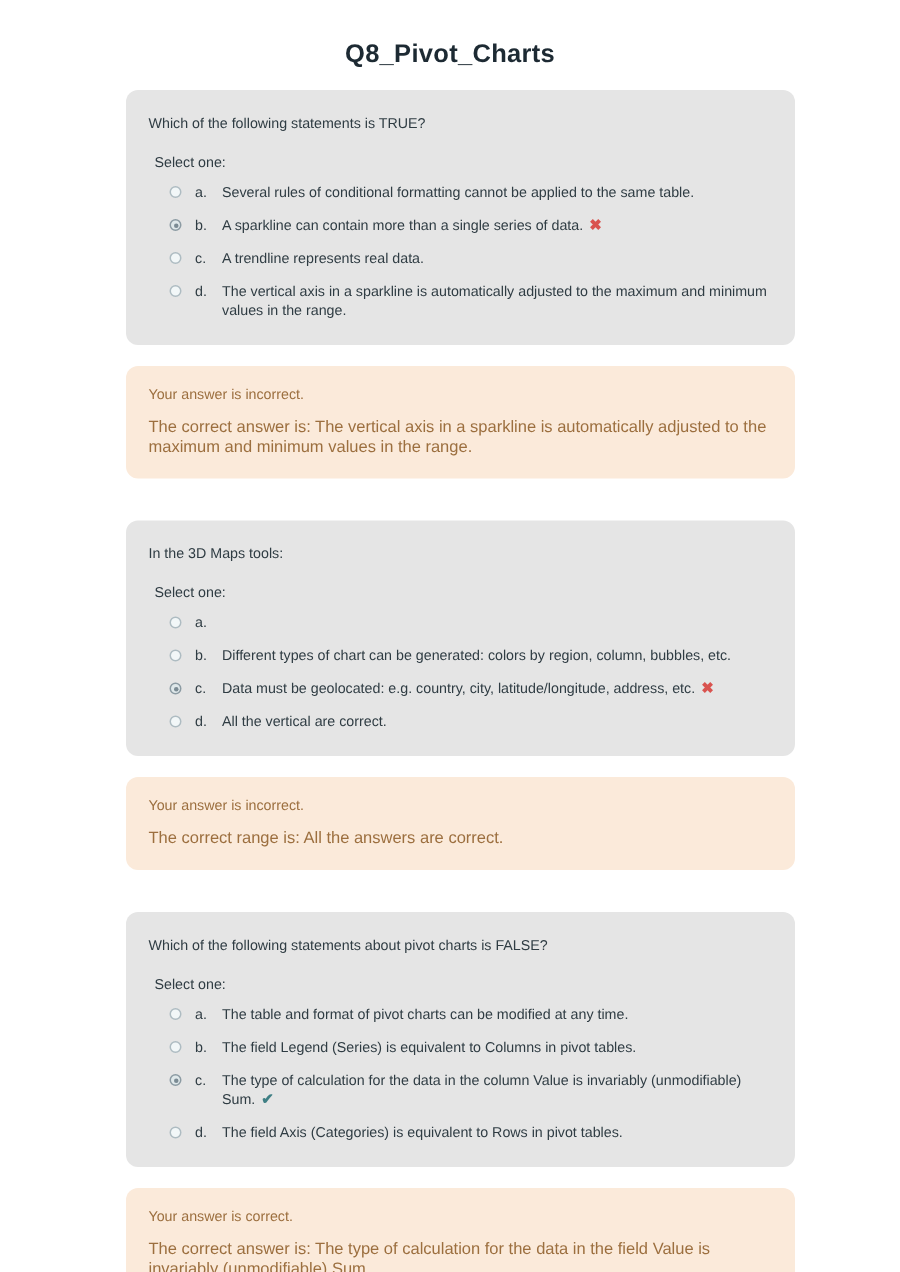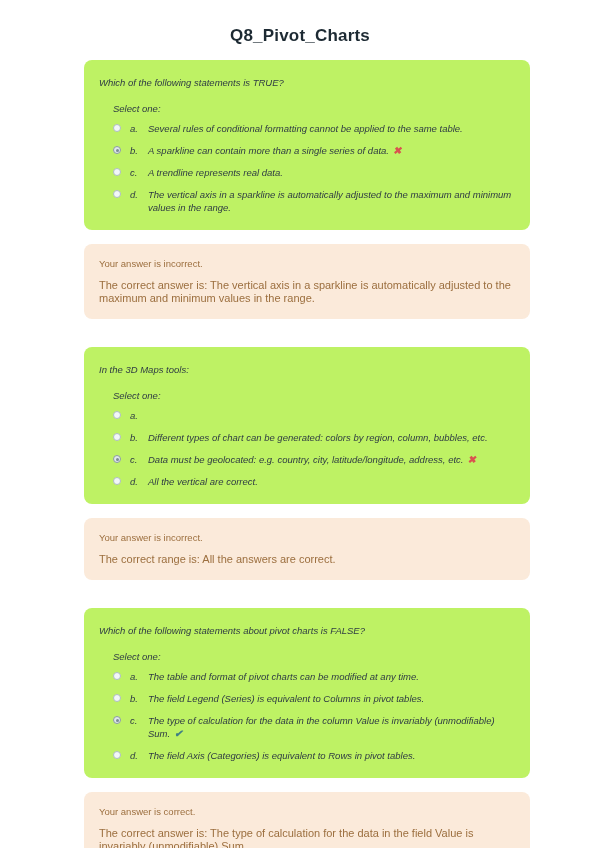--- a/index.html
+++ b/index.html
@@ -34,23 +34,22 @@
   .blocks {
     padding: 0 70px 0 84px;
   }
   .block {
     box-sizing: border-box;
     border-radius: 8px;
     padding: 14px 16px 14px 15px;
     width: 446px;
   }
   .question-block {
-    background: #bef264;
+    background: #e5e5e5;
     margin-bottom: 14px;
-    font-style: italic;
   }
   .feedback-block {
     margin-bottom: 28px;
     padding: 13px 16px 14px 15px;
   }
   .feedback-incorrect {
     background: #fbeada;
   }
   .feedback-correct {
     background: #fbeada;
@@ -58,21 +57,21 @@
   .q-stem {
     font-size: 9.5px;
     line-height: 13px;
     color: #2f3c43;
     margin: 2px 0 14px 0;
   }
   .select-one {
     font-size: 9.5px;
     line-height: 12px;
     color: #2f3c43;
-    margin: 0 0 7px 14px;
+    margin: 0 0 7px 4px;
   }
   .answers {
     margin: 0;
     padding: 0;
     list-style: none;
   }
   .answer {
     display: flex;
     align-items: flex-start;
     margin: 0 0 9px 0;

